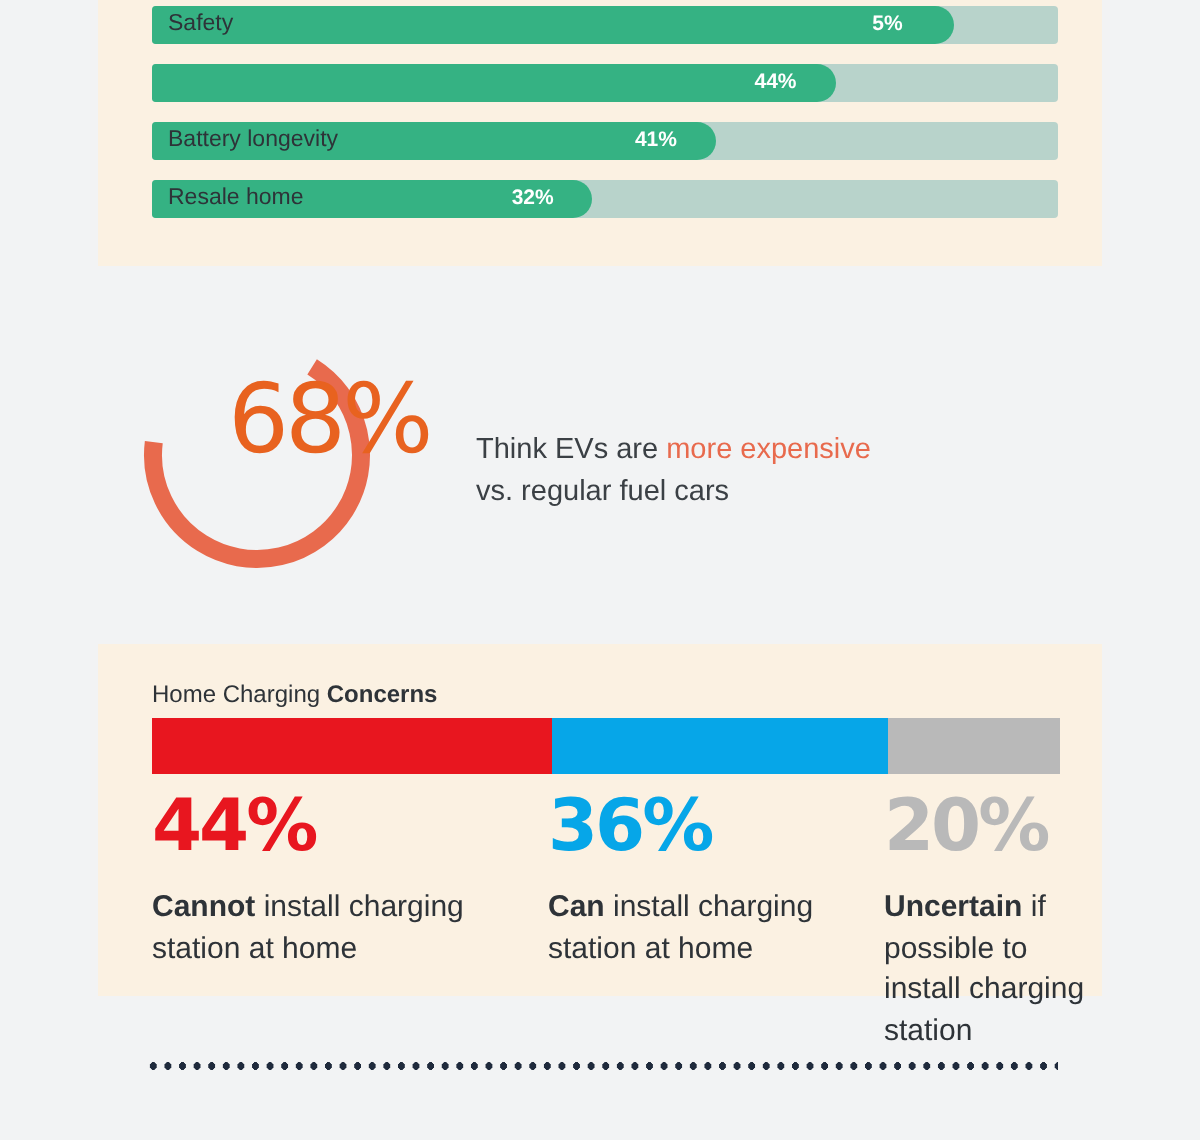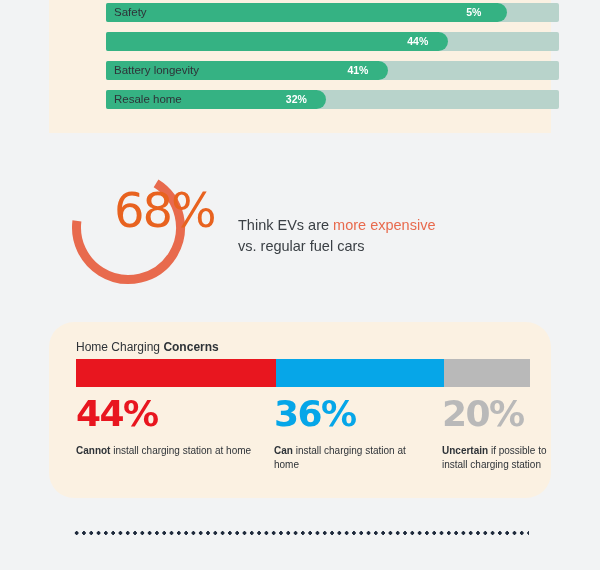--- a/index.html
+++ b/index.html
@@ -26,21 +26,20 @@
     width: 502px;
     height: 167px;
     background: #fbf1e2;
   }
 
   .bar-list {
     position: absolute;
     left: 27px;
     top: 37px;
     width: 453px;
-    margin-left: 30px;
   }
 
   .bar-row {
     position: relative;
     height: 19px;
     margin-bottom: 10px;
   }
 
   .bar-track {
     position: absolute;
@@ -125,21 +124,20 @@
   #stat-expensive-text .hl { color: #e86a4d; }
 
   
   #panel-home-charging {
     position: absolute;
     left: 49px;
     top: 322px;
     width: 502px;
     height: 176px;
     background: #fbf1e2;
-    border-radius: 25px;
   }
 
   #home-charging-title {
     position: absolute;
     left: 27px;
     top: 18px;
     font-size: 12px;
     color: #2e3338;
     white-space: nowrap;
   }
@@ -169,21 +167,21 @@
   .charging-col .big {
     font-size: 36px;
     font-weight: bold;
     letter-spacing: -1.5px;
     line-height: 1;
     font-family: "DejaVu Sans", sans-serif;
     white-space: nowrap;
   }
   .charging-col .desc {
     margin-top: 12px;
-    font-size: 10px;
+    font-size: 15px;
     line-height: 1.38;
     color: #2e3338;
   }
   .charging-col .desc b { font-weight: bold; }
 
   
   #dotted-divider {
     position: absolute;
     left: 73px;
     top: 531px;

